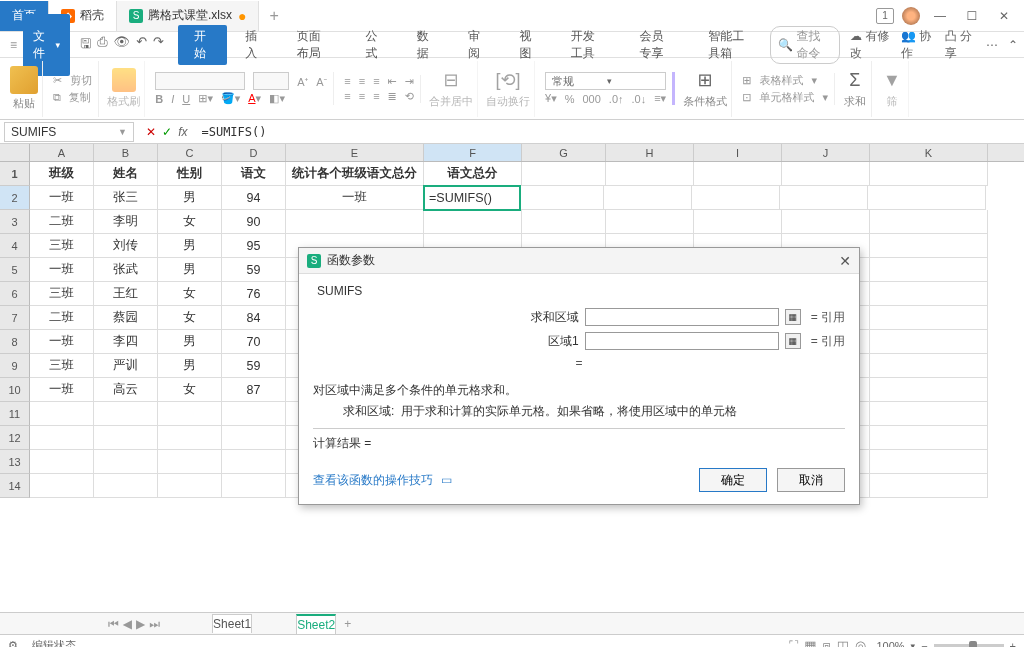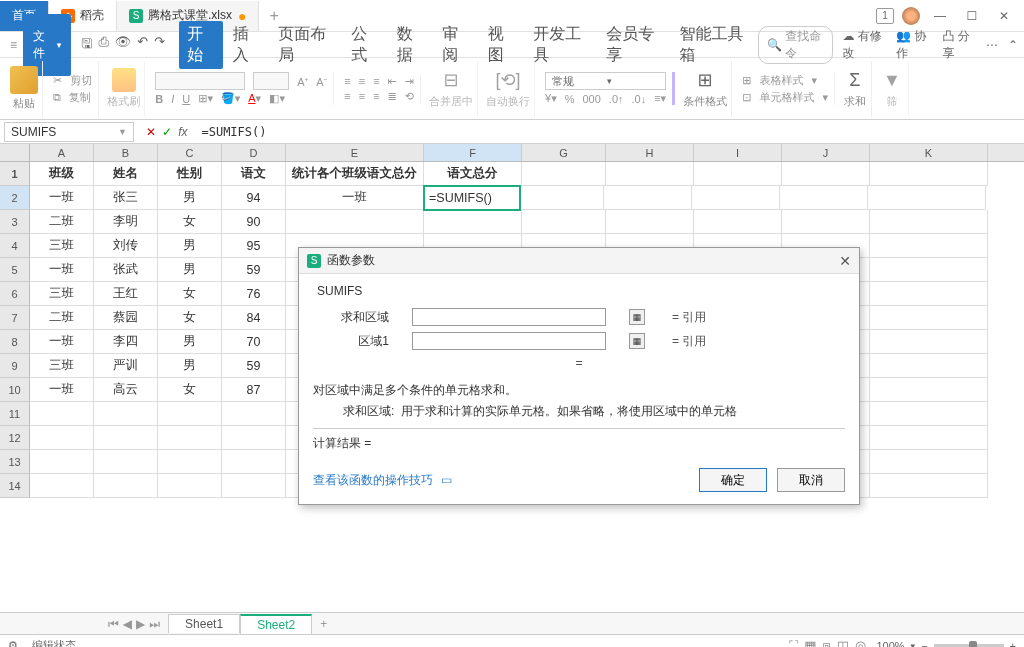--- a/index.html
+++ b/index.html
@@ -20,21 +20,21 @@
 .win-badge { border: 1px solid #999; border-radius: 2px; width: 18px; height: 16px; display: flex; align-items: center; justify-content: center; font-size: 10px; }
 .avatar { width: 18px; height: 18px; border-radius: 50%; background: radial-gradient(circle, #ffb380 30%, #8b5a3c 100%); }
 .win-btn { width: 24px; height: 20px; display: flex; align-items: center; justify-content: center; color: #666; cursor: pointer; }
 
 
 .menubar { height: 26px; display: flex; align-items: center; padding: 0 6px; border-bottom: 1px solid #e0e0e0; gap: 2px; }
 .file-menu { background: #2779c7; color: #fff; padding: 14px 10px; border-radius: 2px; display: flex; align-items: center; gap: 3px; font-size: 12px; }
 .qat { display: flex; gap: 6px; color: #666; padding: 0 8px; }
 .qat span { cursor: pointer; font-size: 13px; }
 .menu-tabs { display: flex; gap: 2px; margin-left: 4px; }
-.menu-tab { padding: 3px 8px; font-size: 16px; color: #555; cursor: pointer; }
+.menu-tab { padding: 3px 16px; font-size: 12px; color: #555; cursor: pointer; }
 .menu-tab.active { background: #2779c7; color: #fff; border-radius: 2px; }
 .menu-right { margin-left: auto; display: flex; align-items: center; gap: 10px; color: #666; font-size: 12px; }
 .search-cmd { border: 1px solid #ccc; border-radius: 10px; padding: 1px 8px; display: flex; align-items: center; gap: 3px; color: #999; }
 
 
 .ribbon { height: 62px; background: #fff; border-bottom: 1px solid #d0d0d0; display: flex; align-items: center; padding: 4px 6px; gap: 4px; }
 .rgroup { display: flex; flex-direction: column; align-items: center; gap: 2px; padding: 0 4px; color: #888; font-size: 11px; border-right: 1px solid #eee; height: 56px; justify-content: center; }
 .rgroup.disabled { opacity: 0.6; }
 .big-icon { width: 24px; height: 24px; display: flex; align-items: center; justify-content: center; font-size: 18px; color: #666; }
 .paste-icon { width: 28px; height: 28px; background: linear-gradient(135deg,#f0c050,#e0a030); border-radius: 3px; position: relative; }
@@ -73,38 +73,38 @@
 .cE { width: 138px; } .cF { width: 98px; } .cG { width: 84px; } .cH { width: 88px; }
 .cI { width: 88px; } .cJ { width: 88px; } .cK { width: 118px; }
 
 
 .dialog-backdrop { position: absolute; top: 247px; left: 298px; width: 562px; background: #fff; border: 1px solid #999; box-shadow: 2px 3px 8px rgba(0,0,0,.25); z-index: 100; }
 .dlg-title { background: #f4f4f4; height: 26px; display: flex; align-items: center; padding: 0 8px; font-size: 12px; border-bottom: 1px solid #ddd; }
 .dlg-title .icon { width: 14px; height: 14px; background: #1aad7e; color: #fff; border-radius: 2px; display: flex; align-items: center; justify-content: center; font-size: 10px; margin-right: 6px; }
 .dlg-close { margin-left: auto; font-size: 14px; cursor: pointer; color: #555; }
 .dlg-body { padding: 10px 14px; font-size: 12px; }
 .fn-name { font-size: 12px; margin-bottom: 10px; padding-left: 4px; }
-.arg-row { display: flex; align-items: center; margin-bottom: 6px; gap: 23px; }
+.arg-row { display: flex; align-items: center; margin-bottom: 6px; gap: 6px; justify-content: flex-end; }
 .arg-label { width: 76px; text-align: right; font-size: 12px; }
 .arg-input { flex: 0 0 194px; height: 18px; border: 1px solid #999; padding: 0 3px; font-size: 11px; }
 .ref-btn { width: 16px; height: 16px; border: 1px solid #999; background: #f0f0f0; display: flex; align-items: center; justify-content: center; font-size: 9px; cursor: pointer; }
 .eq-text { margin-left: 4px; color: #555; }
 .dlg-desc { margin: 12px 0 8px; font-size: 12px; }
 .dlg-desc .indent { padding-left: 30px; display: block; margin-top: 4px; }
 .dlg-result { border-top: 1px solid #ccc; padding-top: 6px; margin-top: 6px; font-size: 12px; }
 .dlg-footer { display: flex; align-items: center; padding: 6px 14px 12px; }
 .dlg-link { color: #2779c7; font-size: 12px; cursor: pointer; display: flex; align-items: center; gap: 8px; }
 .dlg-btns { margin-left: auto; display: flex; gap: 10px; }
 .dlg-btn { width: 68px; height: 24px; border: 1px solid #999; background: #f5f5f5; font-size: 12px; cursor: pointer; }
 .dlg-btn.primary { border-color: #2779c7; }
 
 
 .sheet-tabs { height: 22px; border-top: 1px solid #ccc; display: flex; align-items: center; padding-left: 100px; gap: 0; background: #f7f7f7; font-size: 12px; }
 .sheet-nav { display: flex; gap: 4px; color: #999; padding: 0 8px; }
-.sheet-tab { padding: 2px 16px; border: 1px solid #ccc; border-bottom: none; background: #fff; cursor: pointer; color: #555; }
+.sheet-tab { padding: 2px 0; border: 1px solid #ccc; border-bottom: none; background: #fff; cursor: pointer; color: #555; margin-left: 44px; }
 .sheet-tab.active { color: #1aad7e; border-top: 2px solid #1aad7e; }
 .sheet-add { padding: 0 8px; color: #999; cursor: pointer; }
 
 
 .statusbar { height: 22px; border-top: 1px solid #ccc; display: flex; align-items: center; padding: 0 8px; font-size: 11px; color: #666; background: #fff; }
 .status-left { display: flex; gap: 14px; align-items: center; }
 .status-right { margin-left: auto; display: flex; gap: 10px; align-items: center; }
 .view-btns { display: flex; gap: 6px; }
 .view-btns span { cursor: pointer; color: #888; font-size: 13px; }
 .zoom { display: flex; align-items: center; gap: 6px; }

